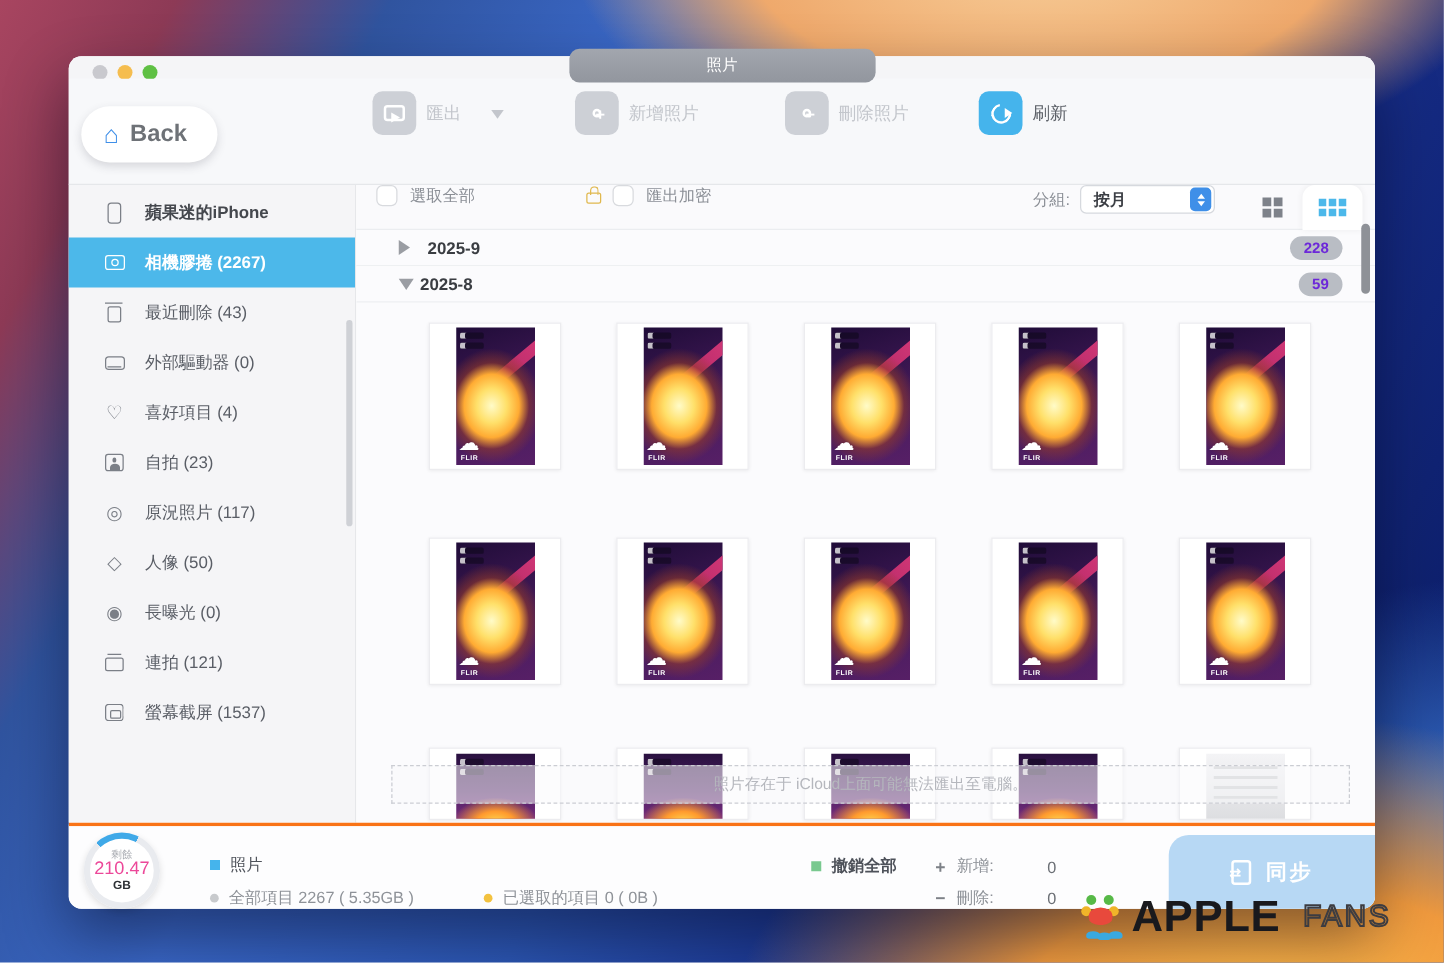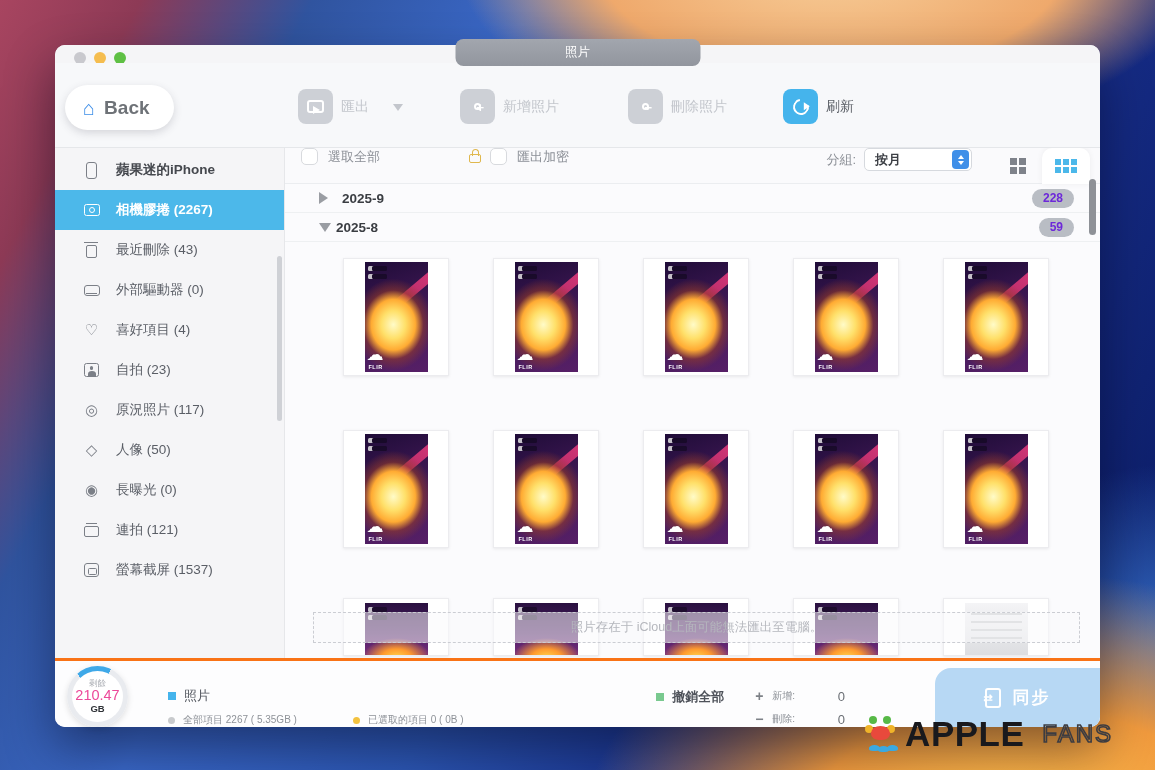--- a/index.html
+++ b/index.html
@@ -21,21 +21,21 @@
   .lights{position:absolute;left:19px;top:7px;display:flex;gap:8px}
   .light{width:12px;height:12px;border-radius:50%}
   .l-close{background:#c9c9ce}.l-min{background:#f5bd4f}.l-zoom{background:#5fc044}
   
   .toolbar{height:85px;background:#f7f8fa;border-bottom:1px solid #e5e7ea;position:relative}
   .back-tail{position:absolute;left:-2px;top:26px;width:0;height:0;border:16px solid transparent;border-right:18px solid #dbdde2}
   .back-btn{position:absolute;left:10px;top:22px;height:45px;background:#fff;border-radius:24px;
     display:flex;align-items:center;gap:9px;padding:0 24px 0 18px;box-shadow:0 3px 8px rgba(60,60,80,.18)}
   .home-ico{color:#3f8fe8;font-size:20px;line-height:1;font-weight:bold}
   .back-label{font-size:19px;font-weight:bold;color:#6e7277}
-  .tb-btn{position:absolute;top:26px;display:flex;align-items:center;gap:8px}
+  .tb-btn{position:absolute;top:10px;display:flex;align-items:center;gap:8px}
   .tb-ico{width:35px;height:35px;border-radius:8px;display:flex;align-items:center;justify-content:center;position:relative}
   .tb-gray{background:#cdd0d6}.tb-blue{background:#45b4ec}
   .tb-label{font-size:14px;color:#c3c6cc}
   .tb-label-on{color:#5d6168}
   .frame{width:17px;height:13px;border:2px solid #fff;border-radius:3px;position:relative}
   .frame.dot::before{content:"";position:absolute;left:2px;top:2px;width:3px;height:3px;border-radius:50%;background:#fff}
   .badge-plus::after,.badge-minus::after{position:absolute;right:-5px;bottom:-7px;color:#fff;font-size:13px;font-weight:bold}
   .badge-plus::after{content:"+"}
   .badge-minus::after{content:"−"}
   .exp-arrow{position:absolute;left:4px;top:4px;width:0;height:0;border:4px solid transparent;border-left:7px solid #fff}
@@ -134,21 +134,21 @@
     display:flex;align-items:center;justify-content:center;box-shadow:0 2px 6px rgba(0,0,0,.12)}
   .gauge-in{width:51px;height:51px;border-radius:50%;background:#fff;display:flex;flex-direction:column;align-items:center;justify-content:center;line-height:1.1}
   .gauge-top{font-size:8.5px;color:#a9acb2}
   .gauge-val{font-size:14.5px;font-weight:normal;color:#ec4899}
   .gauge-unit{font-size:9.5px;font-weight:bold;color:#2e3136}
   .legend{margin-left:40px;display:flex;flex-direction:column;gap:8px}
   .lrow{display:flex;align-items:center;gap:8px}
   .sq{width:8px;height:8px;flex:none}
   .dot{width:7px;height:7px;border-radius:50%;flex:none}
   .t-dark{font-size:13px;color:#4e525a}
-  .t-gray{font-size:10px;color:#8e9298}
+  .t-gray{font-size:13px;color:#8e9298}
   .gap40{width:40px}
   .sb-right{margin-left:auto;margin-right:255px;display:flex;gap:30px;align-items:flex-start}
   .delta{display:flex;flex-direction:column;gap:7px}
   .drow{display:flex;align-items:center;gap:8px}
   .sign{font-size:14px;color:#7d8187;font-weight:bold;width:10px;text-align:center}
   .dval{font-size:13px;color:#6b6f75;width:42px;text-align:right}
   .sync-btn{position:absolute;right:0;bottom:0;width:165px;height:59px;background:#b7d8f4;
     border-radius:16px 0 10px 0;display:flex;align-items:center;justify-content:center;gap:12px;cursor:pointer}
   .sync-dev{width:16px;height:20px;border:2px solid #fff;border-radius:3px;position:relative}
   .sync-dev::after{content:"⇄";position:absolute;left:-3px;top:2px;color:#fff;font-size:11px;font-weight:bold}

